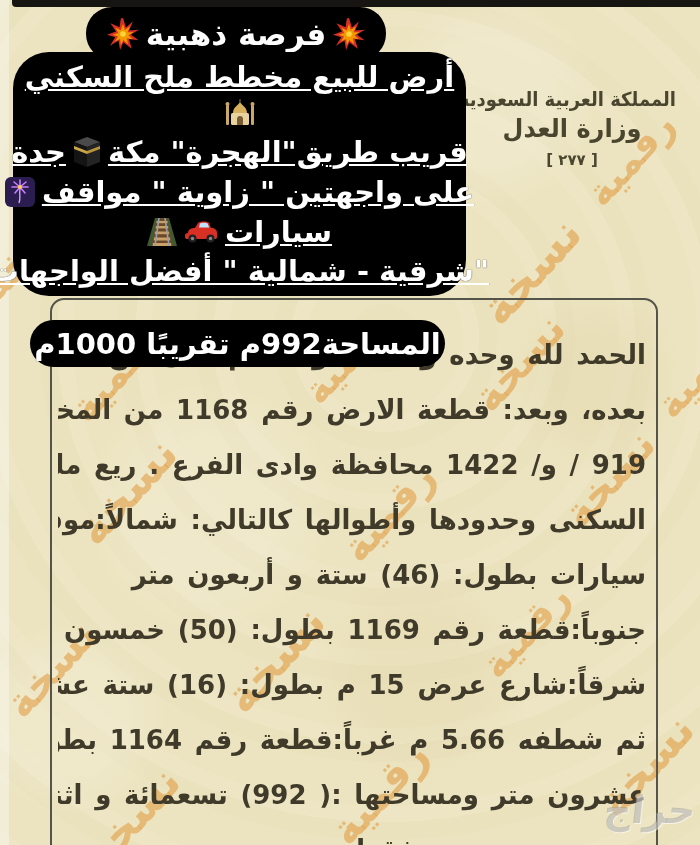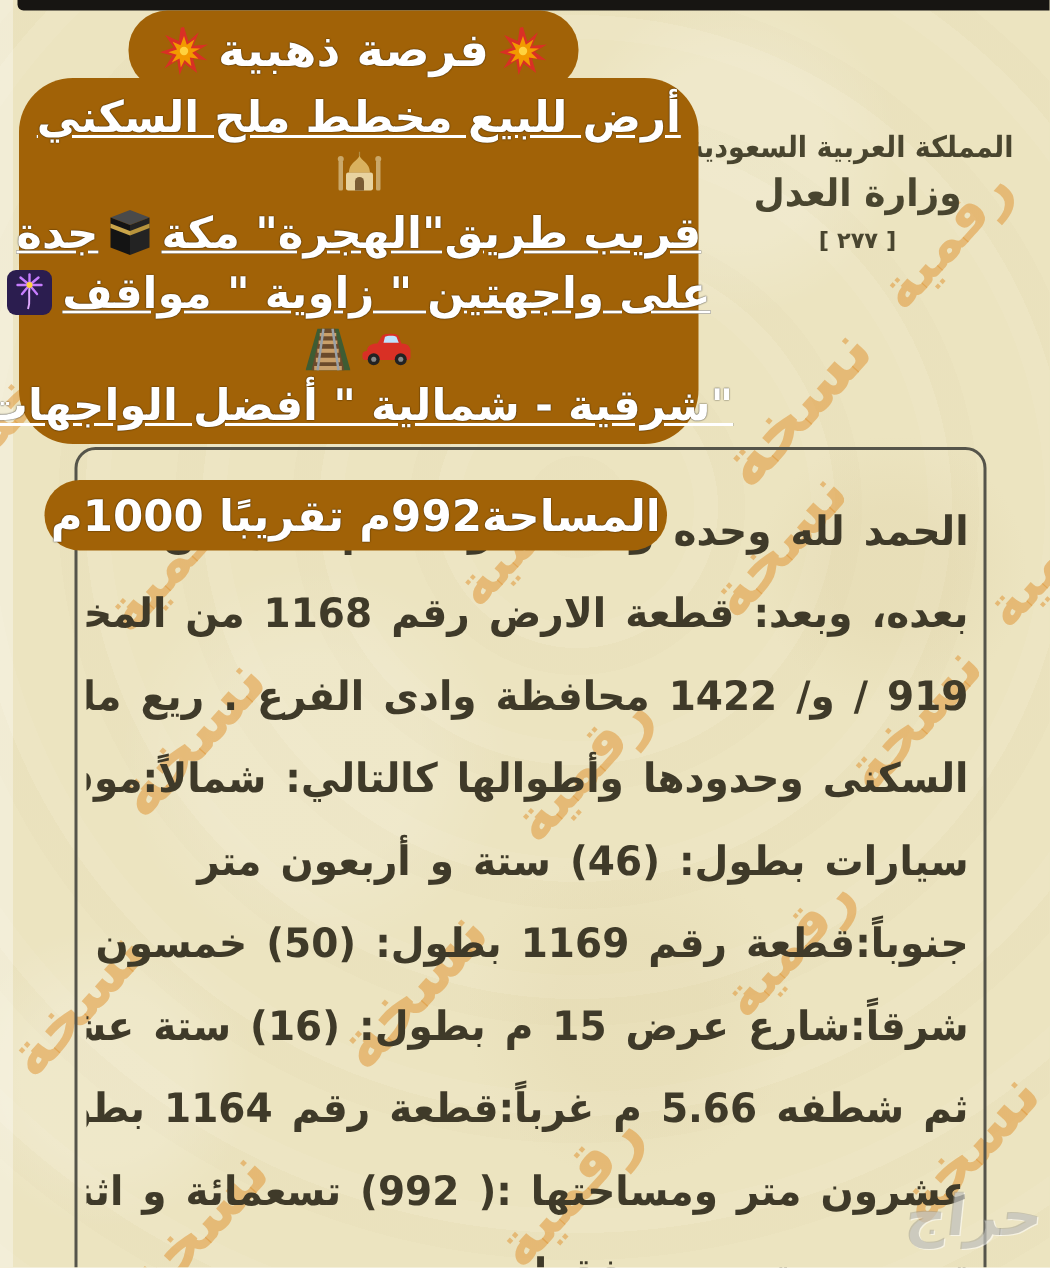--- a/index.html
+++ b/index.html
@@ -28,21 +28,21 @@
   .lh1{font-size:18px;font-weight:bold;letter-spacing:-1px;white-space:nowrap;transform:scaleY(1.08);}
   .lh2{font-size:24px;font-weight:bold;margin-top:6px;transform:scaleY(1.05);}
   .lh3{font-size:15px;font-weight:bold;margin-top:8px;letter-spacing:2px;}
 
   
   .doc-frame{position:absolute;left:50px;top:298px;width:604px;height:600px;border:2px solid #55544a;border-radius:14px;}
   #doc-lines{position:absolute;left:58px;top:300px;width:588px;height:545px;padding-top:28px;direction:rtl;overflow:hidden;}
   .doc-line{height:55px;line-height:55px;font-size:26px;font-weight:bold;color:#3f3a29;text-align:right;white-space:nowrap;word-spacing:.14em;transform:scaleY(1.04);}
 
   
-  .ad-box{position:absolute;background:#a16207;color:#fff;}
+  .ad-box{position:absolute;background:#000000;color:#fff;}
   .ad-box-1{left:86px;top:7px;width:300px;height:53px;border-radius:26px;display:flex;align-items:center;justify-content:center;}
   .ad-box-main{left:13px;top:52px;width:453px;height:244px;border-radius:36px;display:flex;flex-direction:column;justify-content:space-evenly;padding:2px 0;box-sizing:border-box;text-decoration:underline;}
   .ad-box-8{left:30px;top:288px;width:415px;height:47px;border-radius:24px;display:flex;align-items:center;justify-content:center;margin-top:32px;}
   .ad-line{direction:rtl;display:flex;align-items:center;justify-content:center;gap:7px;font-size:29px;font-weight:bold;white-space:nowrap;text-shadow:0 0 1px #000;}
   .ad-box-1 .ad-line{font-size:31px;}
   .ad-line svg{flex:0 0 auto;}
 
   
   .haraj{position:absolute;left:604px;top:788px;font-size:38px;font-weight:bold;color:rgba(145,145,138,.42);transform:skewX(-6deg);text-shadow:1px 1px 0 rgba(255,255,255,.55);letter-spacing:1px;}
 </style>
@@ -147,20 +147,21 @@
             <line x1="15" y1="10" x2="23" y2="10"></line>
             <line x1="15" y1="10" x2="7" y2="10"></line>
             <line x1="15" y1="10" x2="20" y2="16"></line>
             <line x1="15" y1="10" x2="10" y2="16"></line>
           </g>
           <circle cx="15" cy="10" r="2" fill="#ffd23f"></circle>
           <path d="M15 12 C14 18 16 20 14 26" stroke="#e0aaff" stroke-width="1.3" fill="none"></path>
         </svg>
       </div>
     <div class="ad-line">
+        <span>سيارات</span>
         <svg width="34" height="26" viewBox="0 0 34 26">
           <path d="M4 14 C4 10 8 9 11 9 L14 4 C15 2 24 2 25 4 L27 9 C31 9 33 11 33 14 L33 18 C33 19.5 32 20 31 20 L3 20 C2 20 1 19.5 1 18 L1 16 C1 15 2 14 4 14 Z" fill="#d93025"></path>
           <path d="M16 4.5 C17 3.5 23 3.5 23.6 4.5 L25.2 8.5 L15 8.5 Z" fill="#bfe3ff"></path>
           <circle cx="8.5" cy="19.5" r="4" fill="#222"></circle>
           <circle cx="8.5" cy="19.5" r="1.7" fill="#888"></circle>
           <circle cx="26.5" cy="19.5" r="4" fill="#222"></circle>
           <circle cx="26.5" cy="19.5" r="1.7" fill="#888"></circle>
         </svg>
         <svg width="30" height="28" viewBox="0 0 30 28">
           <polygon points="0,28 30,28 22,0 8,0" fill="#3e5c33"></polygon>

